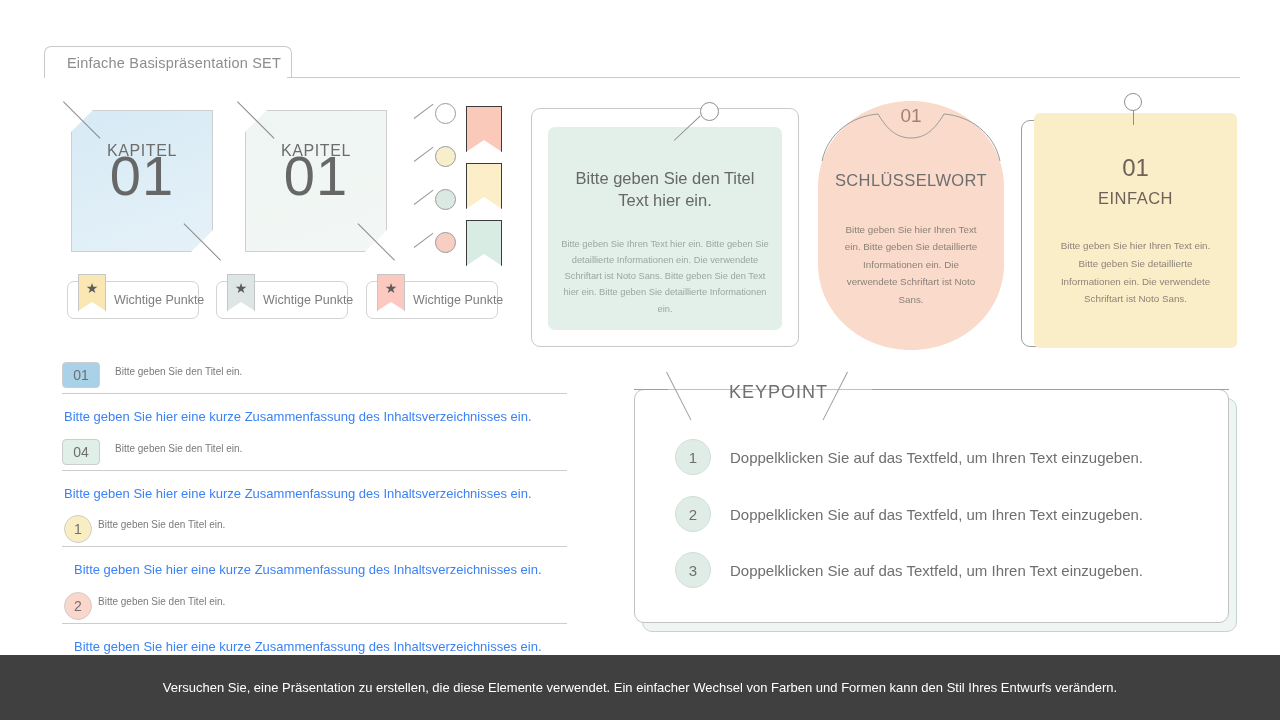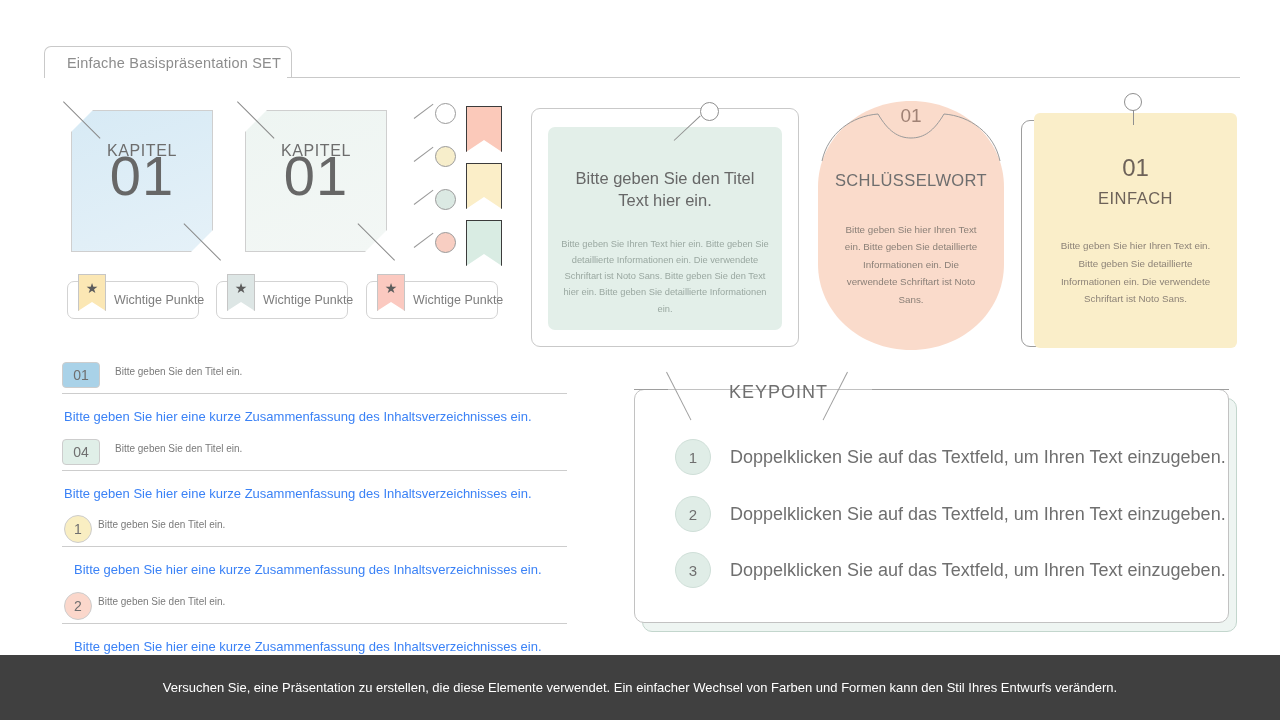--- a/index.html
+++ b/index.html
@@ -156,21 +156,21 @@
   }
   .kp-title{position:absolute;left:713px;top:382px;font-size:18px;color:#6f6f6f;letter-spacing:1px;margin-left:16px;}
   .kp-deco{position:absolute;height:1px;background:#9e9e9e;}
   .kp-slash{position:absolute;width:1px;height:54px;background:#9e9e9e;transform-origin:top center;}
   .kp-row{position:absolute;left:40px;width:525px;height:40px;display:flex;align-items:center;}
   .kp-row .circ{
     width:36px;height:36px;border-radius:50%;background:#e0ede7;border:1px solid #cfdfd8;
     box-sizing:border-box;display:flex;align-items:center;justify-content:center;
     font-size:15px;color:#6f6f6f;flex:0 0 auto;
   }
-  .kp-row .t{margin-left:19px;font-size:18px;color:#6f6f6f;white-space:nowrap;}
+  .kp-row .t{margin-left:19px;font-size:15px;color:#6f6f6f;white-space:nowrap;}
 
   
   .footer{
     position:absolute;left:0;bottom:0;width:1280px;height:65px;background:#404040;
     display:flex;align-items:center;justify-content:center;
   }
   .footer span{font-size:13px;color:#ffffff;}
 </style>
 </head>
 <body>

